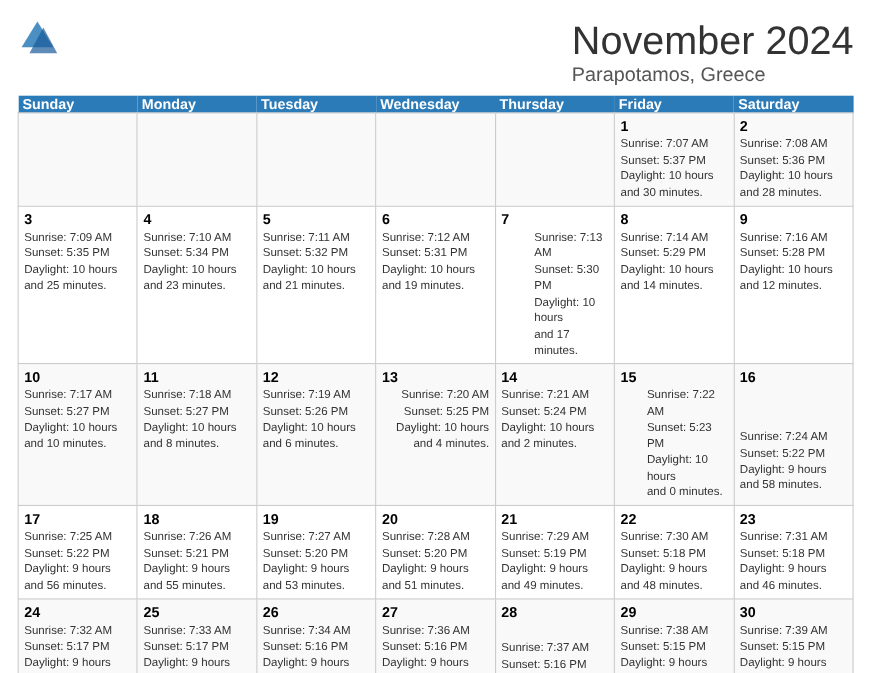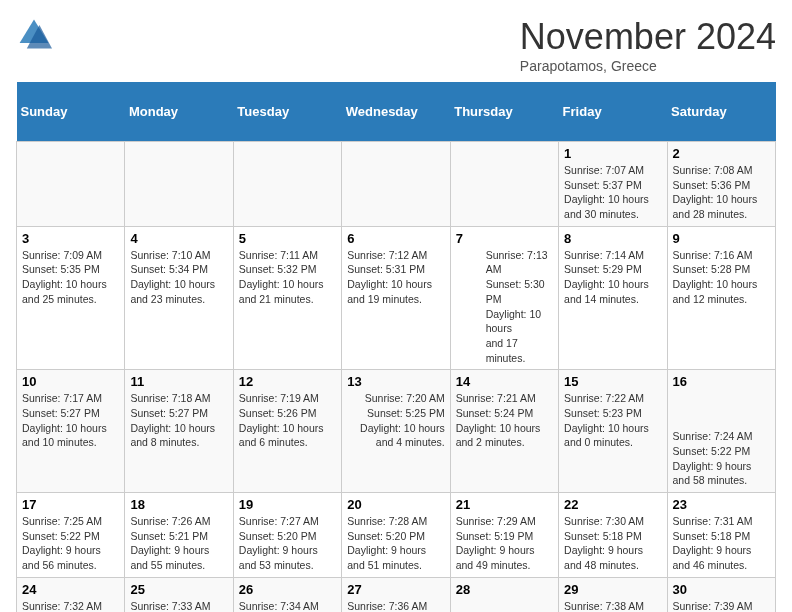--- a/index.html
+++ b/index.html
@@ -32,32 +32,32 @@
       width: 36px;
       height: 36px;
     }
     .title-block { }
     .month-title {
       font-size: 36px;
       color: #333;
       font-weight: normal;
     }
     .subtitle {
-      font-size: 14px;
+      font-size: 18px;
       color: #555;
     }
     table {
       width: 100%;
       border-collapse: collapse;
       font-size: 11px;
     }
     thead th {
       background: #2b7bb9;
       color: #fff;
-      padding: 22px 4px;
+      padding: 0 4px;
       text-align: left;
       font-size: 13px;
       font-weight: bold;
     }
     tbody td {
       border: 1px solid #ccc;
       vertical-align: top;
       padding: 4px 5px;
       min-height: 80px;
       width: calc(100% / 7);
@@ -216,21 +216,21 @@
         </td>
         <td>
           <span class="day-number">14</span>
           <div class="day-info" style="white-space: pre-line;">Sunrise: 7:21 AM
 Sunset: 5:24 PM
 Daylight: 10 hours
 and 2 minutes.</div>
         </td>
         <td>
           <span class="day-number">15</span>
-          <div class="day-info" style="white-space: pre-line;">Sunrise: 7:22 AM
+          <div class="day-info" style="white-space: pre-line; margin-left: 24px;">Sunrise: 7:22 AM
 Sunset: 5:23 PM
 Daylight: 10 hours
 and 0 minutes.</div>
         </td>
         <td>
           <span class="day-number">16</span>
           <div class="day-info" style="white-space: pre-line; margin-top: 40px;">Sunrise: 7:24 AM
 Sunset: 5:22 PM
 Daylight: 9 hours
 and 58 minutes.</div>

